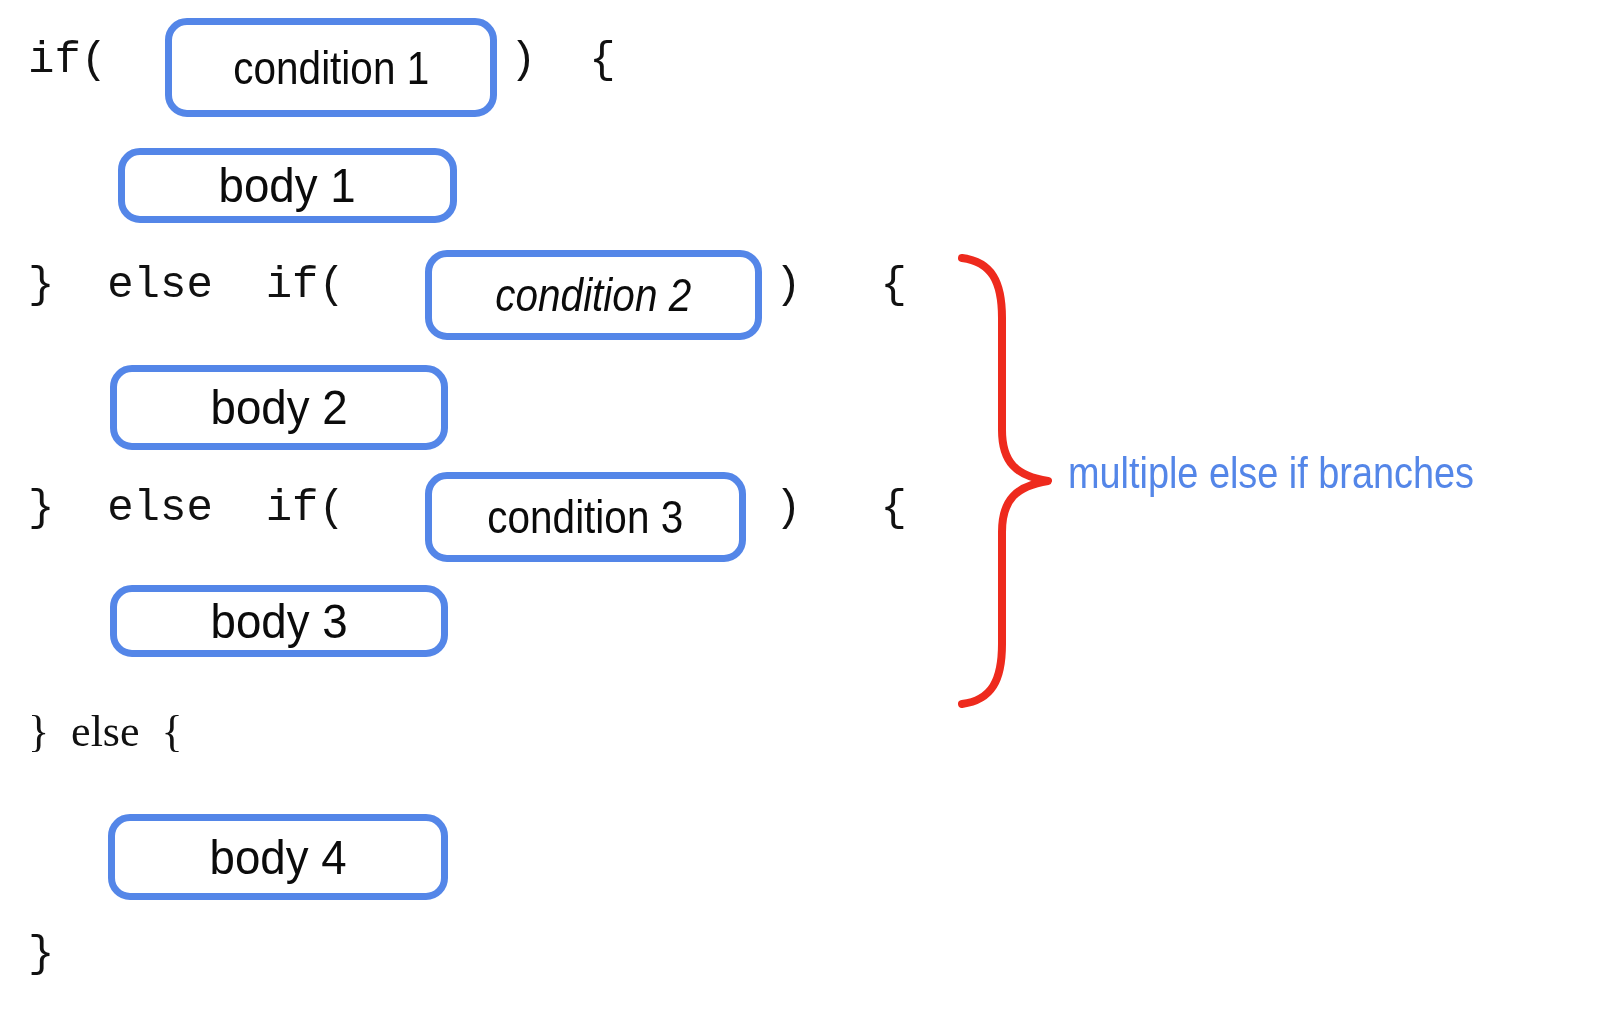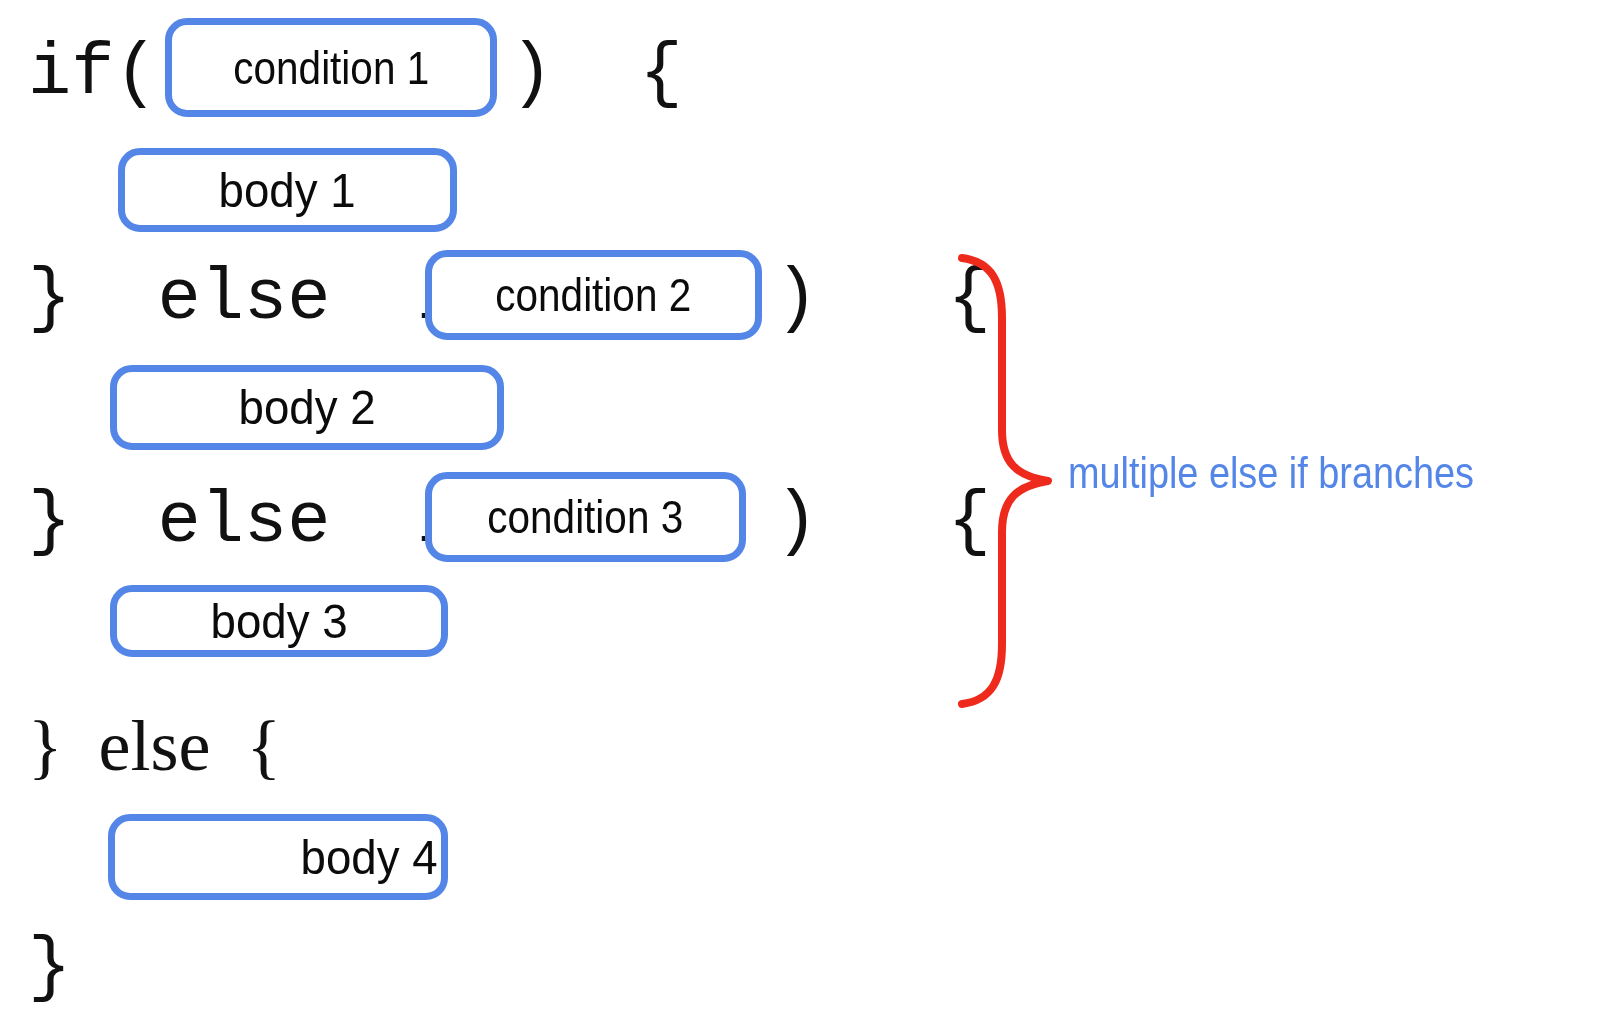--- a/index.html
+++ b/index.html
@@ -13,21 +13,21 @@
     height: 1032px;
     background: #ffffff;
     overflow: hidden;
     font-family: "Liberation Sans", sans-serif;
   }
 
   
   .code {
     position: absolute;
     font-family: "Liberation Mono", "DejaVu Sans Mono", monospace;
-    font-size: 72px;
+    font-size: 44px;
     line-height: 1;
     color: #111111;
     white-space: pre;
     letter-spacing: 0px;
   }
 
   
   .pill {
     position: absolute;
     box-sizing: border-box;
@@ -79,51 +79,51 @@
 <div id="canvas">
 
   <div class="code" style="left:28px; top:38px;">if(</div>
 
   <div class="pill cond" style="left:165px; top:18px; width:332px; height:99px;">
     <span class="pill-label">condition 1</span>
   </div>
 
   <div class="code" style="left:510px; top:38px;">)  {</div>
 
-  <div class="pill body" style="left:118px; top:148px; width:339px; height:84px;">
+  <div class="pill body" style="left:118px; top:148px; width:339px; height:75px;">
     <span class="pill-label">body 1</span>
   </div>
 
   <div class="code" style="left:28px; top:263px;">}  else  if(</div>
 
-  <div class="pill cond" style="left:425px; top:250px; width:337px; height:90px;">
+  <div class="pill cond" style="left:425px; top:250px; width:337px; height:90px;font-style:italic;">
     <span class="pill-label">condition 2</span>
   </div>
 
   <div class="code" style="left:775px; top:263px;">)   {</div>
 
-  <div class="pill body" style="left:110px; top:365px; width:394px; height:85px;">
+  <div class="pill body" style="left:110px; top:365px; width:338px; height:85px;">
     <span class="pill-label">body 2</span>
   </div>
 
   <div class="code" style="left:28px; top:486px;">}  else  if(</div>
 
   <div class="pill cond" style="left:425px; top:472px; width:321px; height:90px;">
     <span class="pill-label">condition 3</span>
   </div>
 
   <div class="code" style="left:775px; top:486px;">)   {</div>
 
   <div class="pill body" style="left:110px; top:585px; width:338px; height:72px;">
     <span class="pill-label">body 3</span>
   </div>
 
   <div class="code" style="left:28px; top:710px;font-family:Liberation Serif, serif;">}  else  {</div>
 
-  <div class="pill body" style="left:108px; top:814px; width:340px; height:86px;justify-content:flex-end;">
+  <div class="pill body" style="left:108px; top:814px; width:340px; height:86px;">
     <span class="pill-label">body 4</span>
   </div>
 
   <div class="code" style="left:28px; top:932px;">}</div>
 
   <svg id="brace" viewBox="0 0 150 470">
     <path d="M 32 18
              C 62 22, 72 42, 72 78
              L 72 190
              C 72 222, 86 236, 118 241

